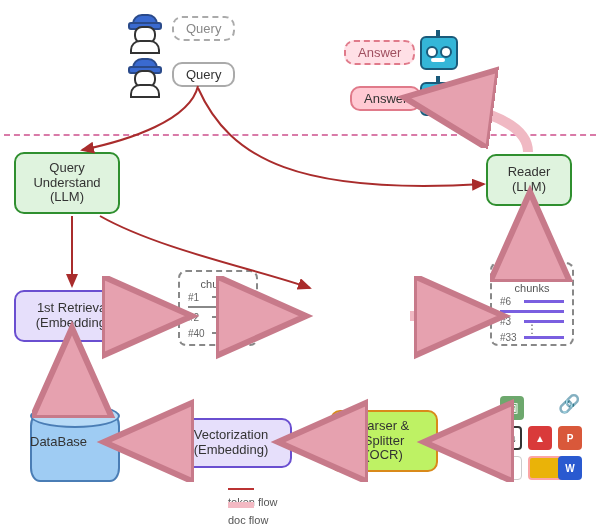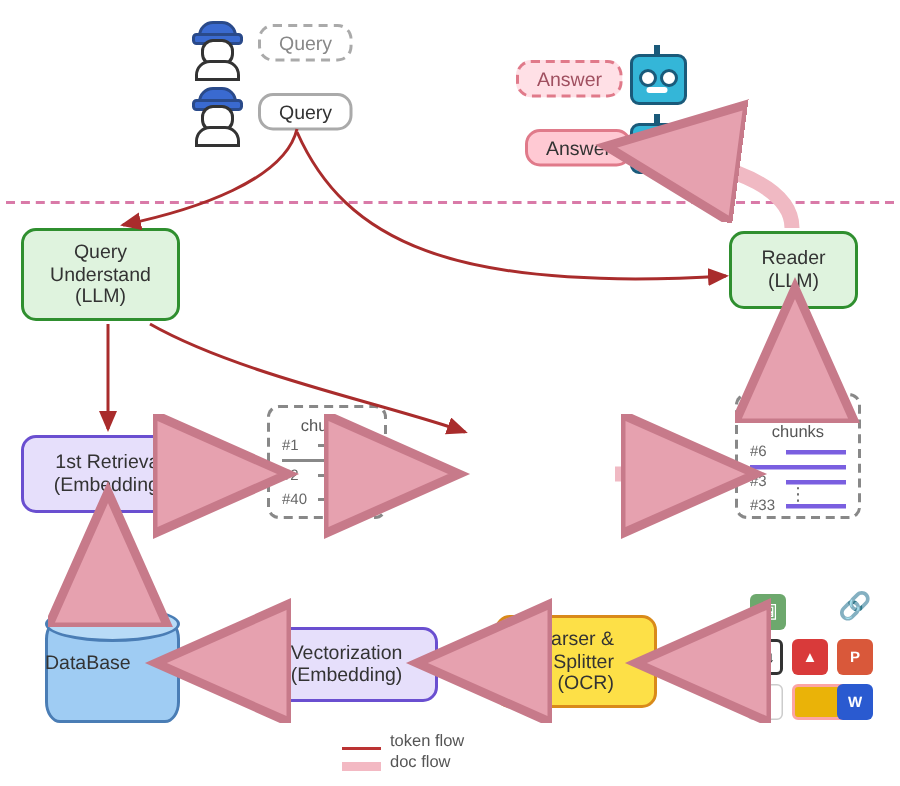--- a/index.html
+++ b/index.html
@@ -1,37 +1,37 @@
 <!DOCTYPE html>
 <html><head>
 <meta charset="utf-8">
 <style>
   html,body{margin:0;padding:0;width:600px;height:524px;background:#fff;font-family:"Comic Sans MS","Segoe UI",sans-serif;font-size:13px;color:#333;}
   .stage{position:relative;width:600px;height:460px;}
   .box{position:absolute;border:2px solid;border-radius:10px;display:flex;align-items:center;justify-content:center;text-align:center;padding:4px 8px;line-height:1.15;box-sizing:border-box;}
   .box.green{background:#dff3de;border-color:#2f8f2f;}
   .box.purple{background:#e6dffb;border-color:#6a4fd0;}
-  .box.orange{background:#fde047;border-color:#d98a1a;text-align:right;}
+  .box.orange{background:#bef264;border-color:#d98a1a;}
   .pill{position:absolute;border-radius:10px;padding:3px 12px;font-size:13px;display:inline-flex;align-items:center;}
   .pill.query-solid{background:#fff;border:2px solid #aaa;}
   .pill.query-dashed{background:#fff;border:2px dashed #aaa;color:#888;}
   .pill.answer-solid{background:#ffc9d3;border:2px solid #e07a8a;}
   .pill.answer-dashed{background:#ffe0e6;border:2px dashed #e07a8a;color:#a05060;}
   .db{position:absolute;width:86px;height:78px;}
   .db .cyl{position:absolute;left:0;top:8px;width:86px;height:66px;background:#9fccf3;border:2px solid #4a7db5;border-radius:10px/14px;}
   .db .top{position:absolute;left:0;top:0;width:86px;height:20px;background:#b8dbf7;border:2px solid #4a7db5;border-radius:50%/50%;}
   .db .lbl{position:absolute;left:0;top:30px;width:86px;text-align:left;}
   .chunkbox{position:absolute;border:2px dashed #888;border-radius:8px;background:#fff;padding:6px 8px 4px;font-size:11px;box-sizing:border-box;}
   .chunkbox .title{font-size:11px;color:#555;margin-bottom:2px;text-align:center;}
   .chunkbox .row{display:flex;align-items:center;gap:4px;height:10px;}
   .chunkbox .num{font-size:10px;width:20px;color:#666;}
   .chunkbox .bar{height:2px;background:#888;flex:1;margin:1px 0;}
   .chunkbox .bar.purp{height:3px;background:#7a5fe0;}
   .chunkbox .dots{font-size:12px;text-align:center;color:#666;line-height:6px;}
-  .legend{position:absolute;font-size:11px;color:#555;display:flex;align-items:flex-end;gap:6px;}
+  .legend{position:absolute;font-size:11px;color:#555;display:flex;align-items:flex-start;gap:6px;flex-direction:column;}
   .legend .ar{width:26px;height:0;}
   .legend .ar.thin{border-top:2px solid #b33;}
   .legend .ar.thick{border-top:6px solid #f3b9c3;}
   .sep{position:absolute;left:4px;top:134px;width:592px;border-top:2px dashed #d97aa8;}
   
   .user{position:absolute;width:30px;height:34px;}
   .user .cap{position:absolute;left:4px;top:0;width:22px;height:10px;border:2px solid #2a4a8a;border-radius:10px 10px 0 0;background:#3a6ad0;}
   .user .brim{position:absolute;left:0;top:8px;width:30px;height:4px;border:2px solid #2a4a8a;border-radius:3px;background:#3a6ad0;}
   .user .face{position:absolute;left:6px;top:12px;width:18px;height:14px;border:2px solid #333;border-radius:8px;background:#fff;}
   .user .sh{position:absolute;left:2px;top:26px;width:26px;height:10px;border:2px solid #333;border-radius:10px 10px 0 0;background:#fff;}

